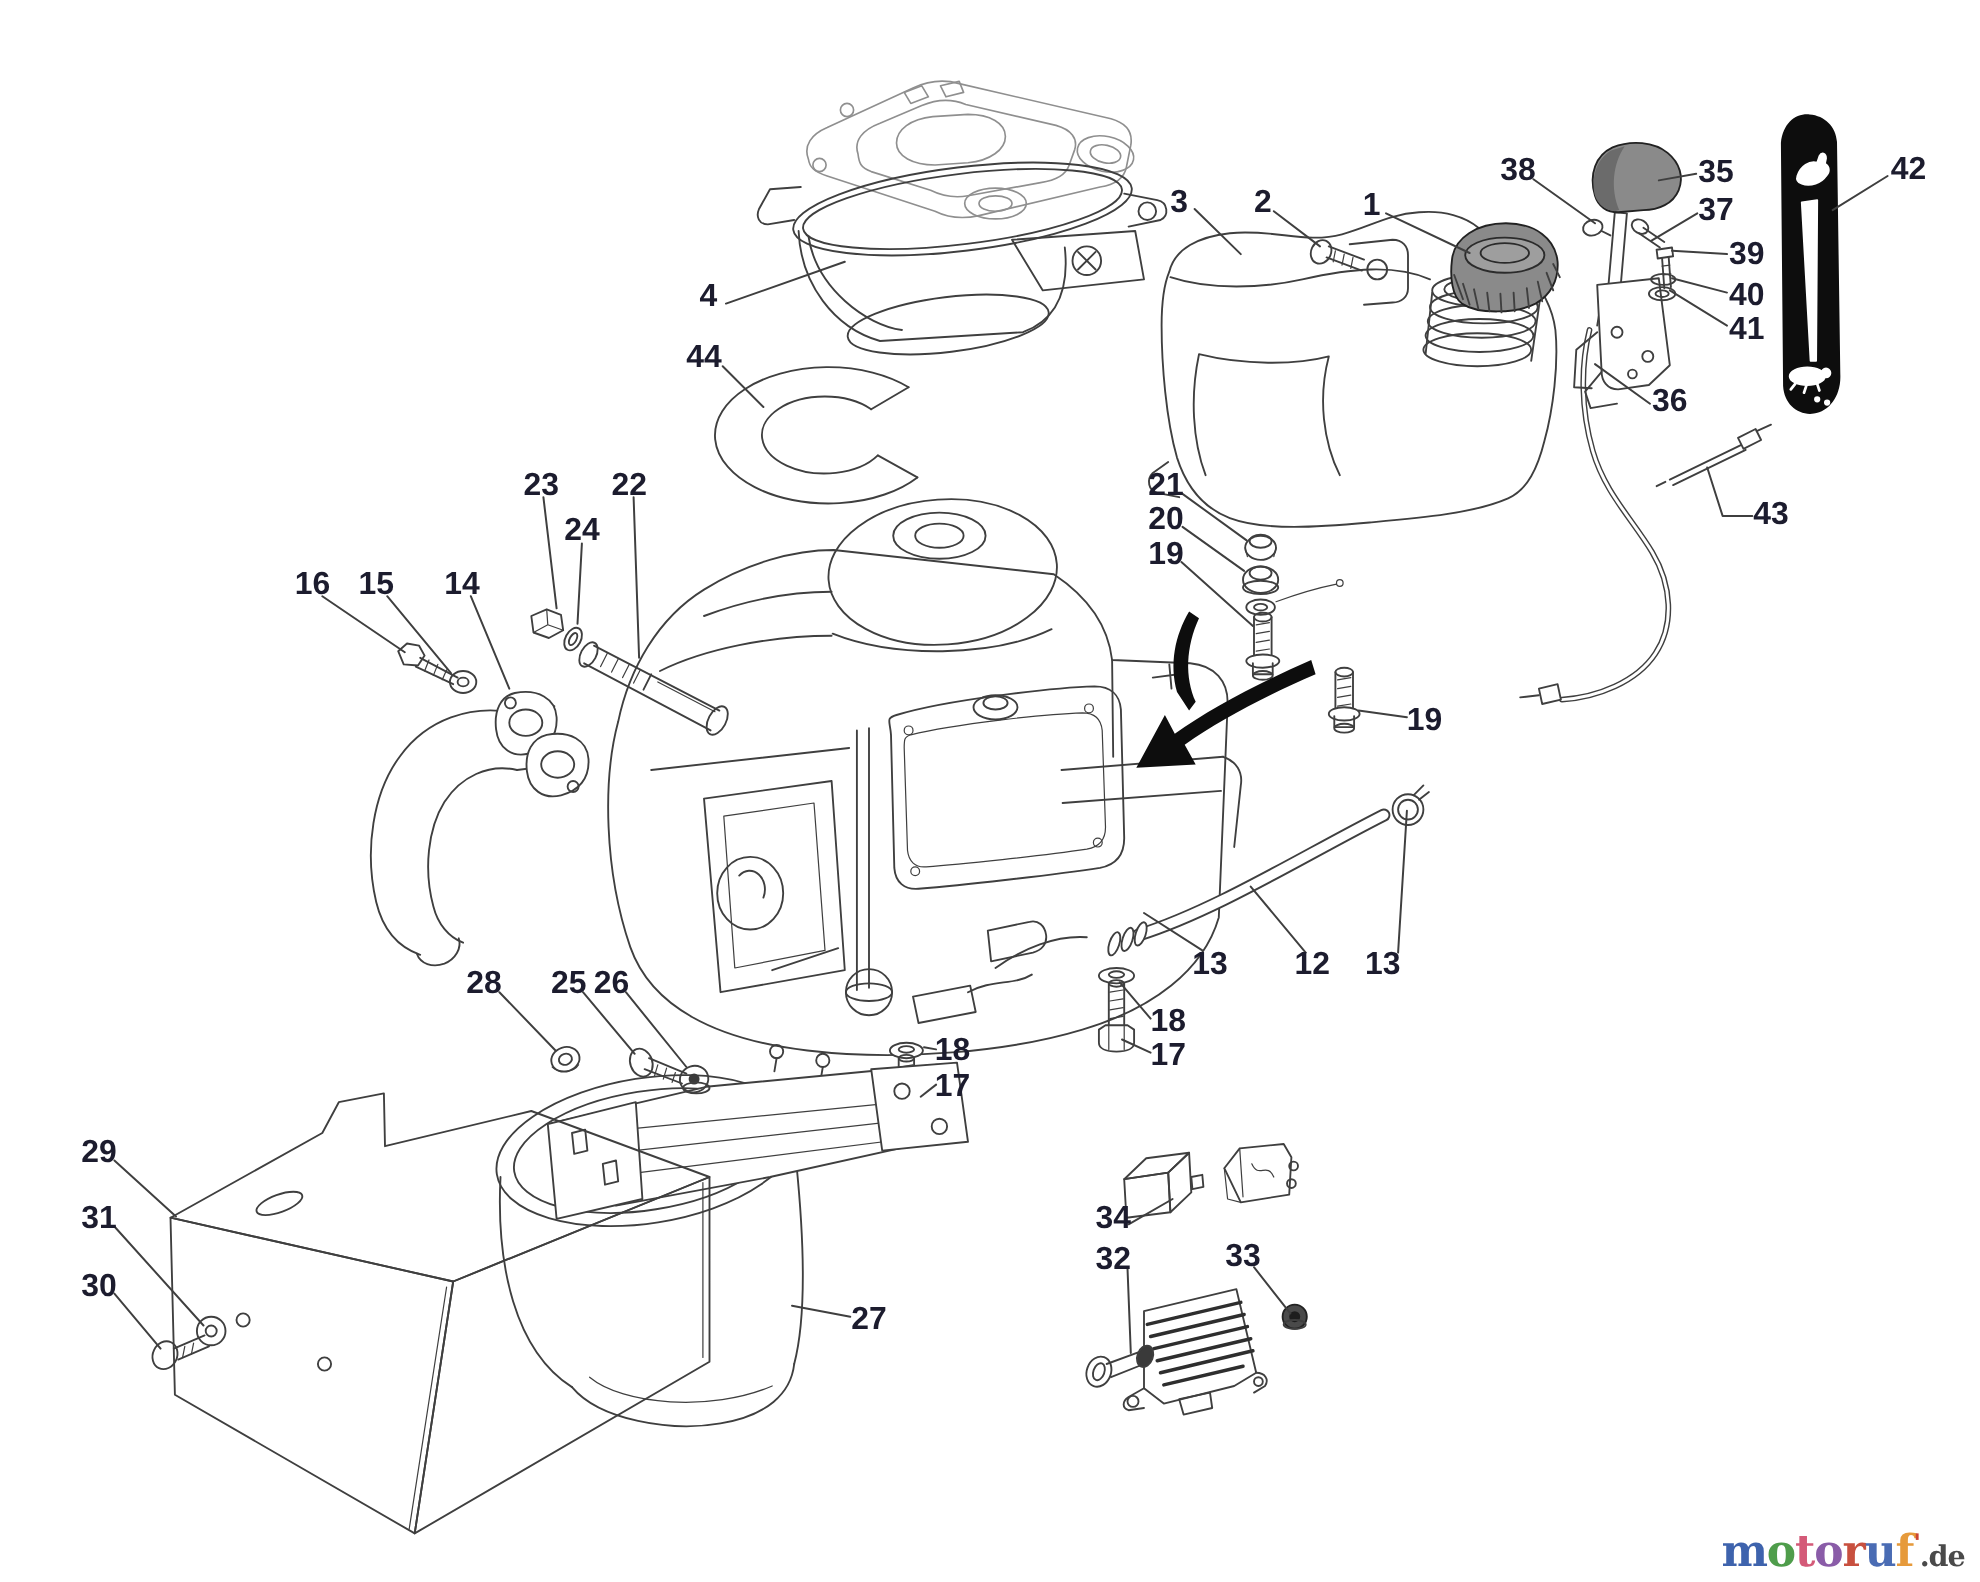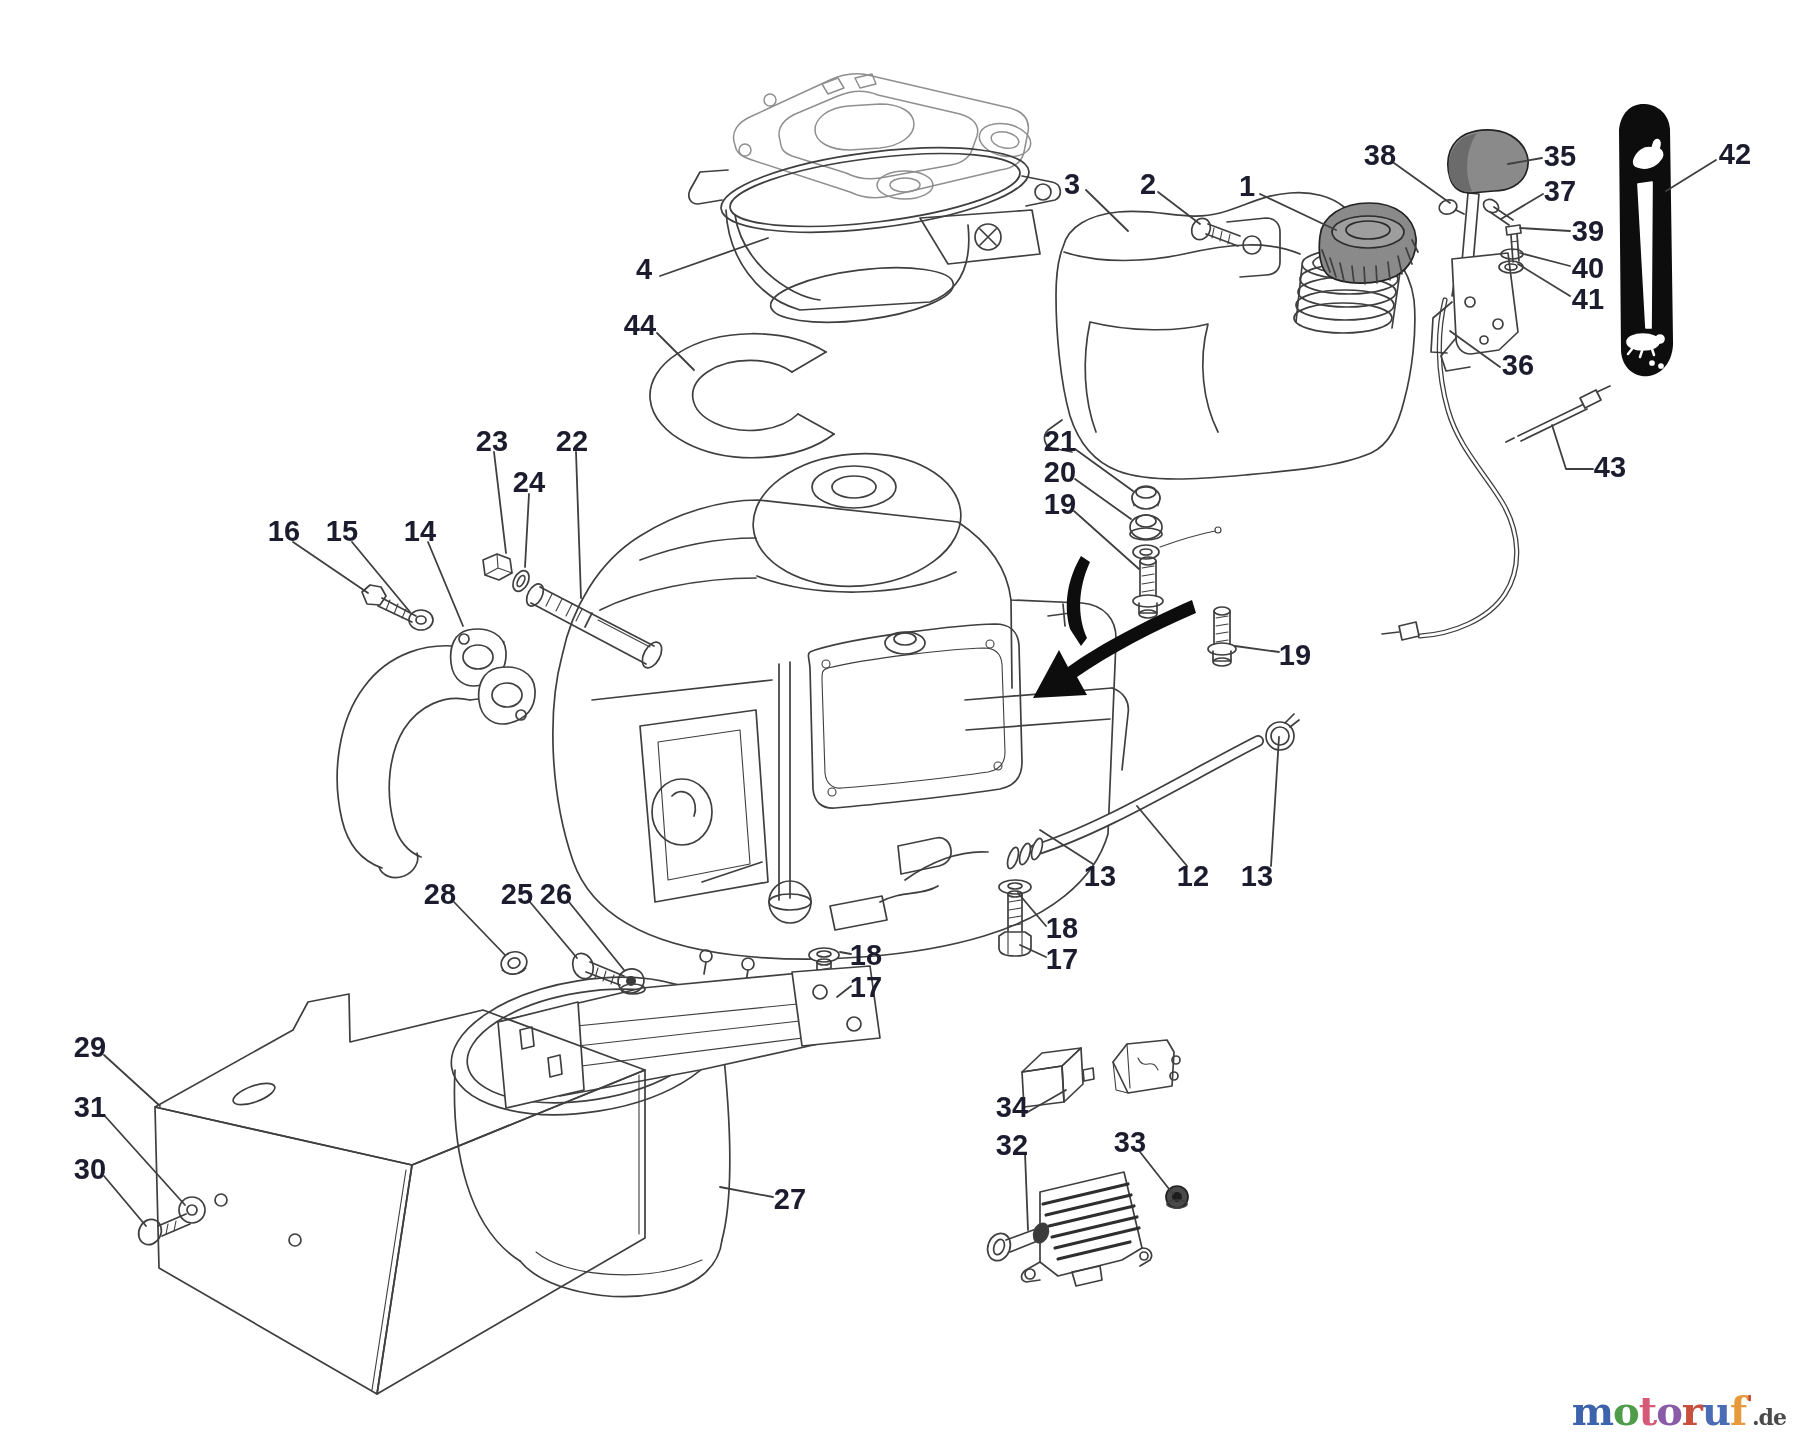--- a/index.html
+++ b/index.html
@@ -21,21 +21,21 @@
   .fin{stroke:#2e2e2e;stroke-width:3.2}
   .hose-o{stroke:#3f3f3f;stroke-width:12}
   .hose-i{stroke:#ffffff;stroke-width:8.5}
   .cable-o{stroke:#3f3f3f;stroke-width:5.2}
   .cable-i{stroke:#ffffff;stroke-width:2.6}
   .leader{stroke:var(--lc,#3f3f3f);stroke-width:1.8;fill:none}
   .callout{fill:var(--labelc,#1c1c2e);font:bold 29px "Liberation Sans",sans-serif;
     text-anchor:middle;dominant-baseline:central;stroke:none}
   .wm{position:absolute;right:14px;bottom:4px;font-family:"DejaVu Serif",serif;
     font-weight:bold;font-size:40px;letter-spacing:-1px;white-space:nowrap}
-  .wm .de{font-size:22px}
+  .wm .de{font-size:26px}
   .wm .tick{font-size:22px;vertical-align:super}
 </style>
 </head>
 <body>
 
 <div class="stage">
 <svg id="art" width="1800" height="1438" viewBox="0 0 1800 1438">
 
   <g class="lt">
     <path d="M735,145 C730,132 738,122 752,116 L830,80 C845,73 858,72 872,76 L1010,108 C1024,112 1030,120 1028,132 L1024,152 C1022,162 1014,168 1000,170 L890,196 C876,199 862,198 850,192 L752,160 C740,156 736,152 735,145 Z"></path>

